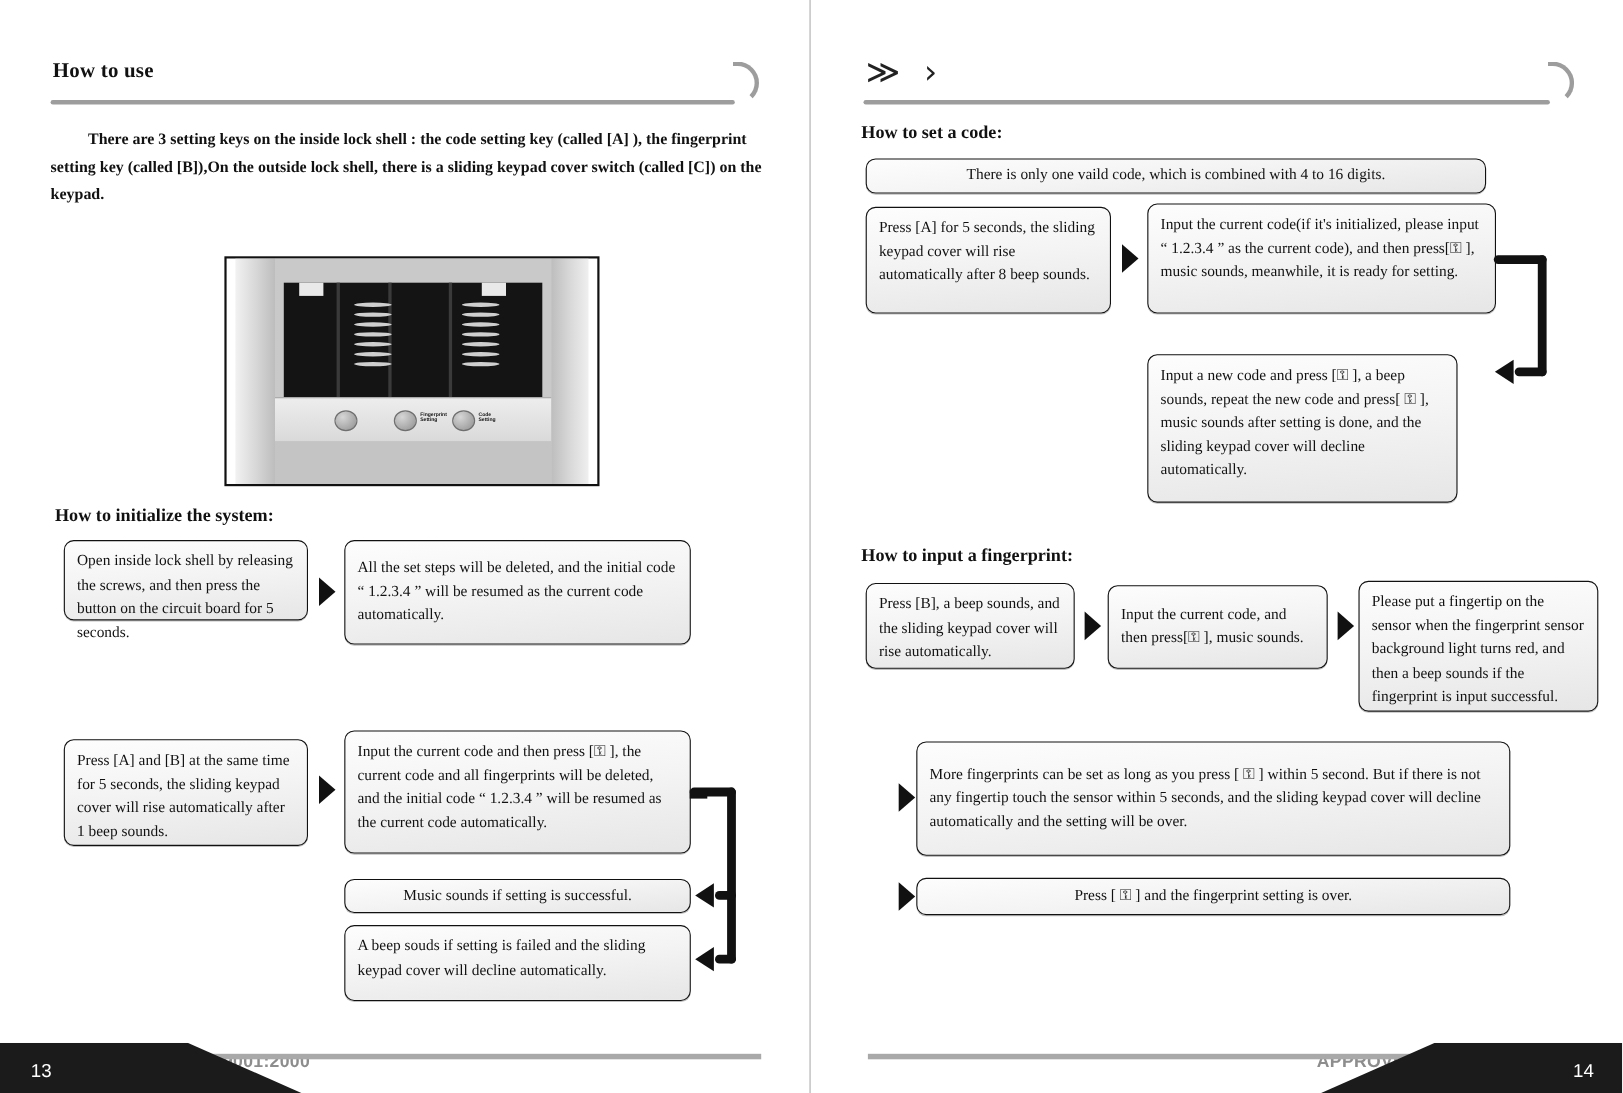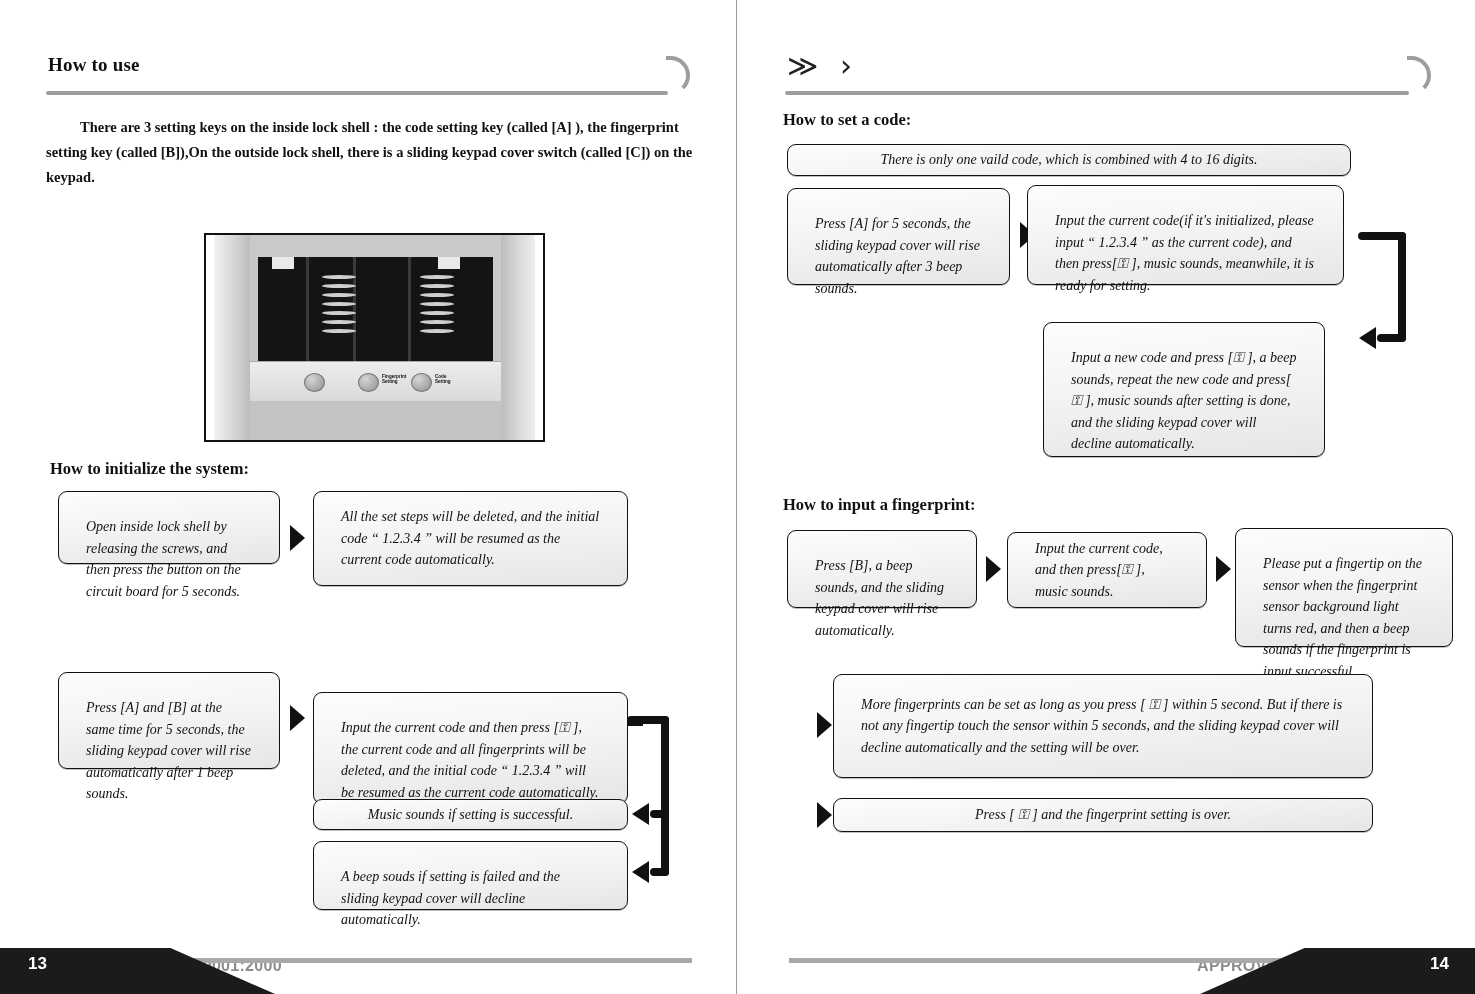--- a/index.html
+++ b/index.html
@@ -77,43 +77,43 @@
   .box{
     position:absolute;box-sizing:border-box;
     border:1.6px solid #111;border-radius:9px;
     background:linear-gradient(175deg,#fdfdfd 0%,#f4f4f4 45%,#e6e6e6 100%);
     box-shadow:0 1px 0 rgba(0,0,0,.25);
     font-size:14px;line-height:21.5px;
     padding:8px 11px;
   }
   .box.center{display:flex;align-items:center;justify-content:center;text-align:center;padding:6px 10px;}
   .box.vc{display:flex;align-items:center;}
-  .box p{margin:16px;font-style:italic;}
+  .box p{margin:0;}
 
   
   .tri{position:absolute;width:0;height:0;
     border-top:13px solid transparent;border-bottom:13px solid transparent;
     border-left:15px solid #111;}
 
   
   .elbow{position:absolute;}
   .elbow .seg{position:absolute;background:#111;}
   .arrowL{position:absolute;width:0;height:0;
     border-top:11px solid transparent;border-bottom:11px solid transparent;
     border-right:17px solid #111;}
 
   
   .foot-txt{position:absolute;font-family:"Liberation Sans",sans-serif;
     font-size:16px;font-weight:bold;color:#8d8d8d;letter-spacing:.3px;margin-top:20px;}
   .foot-bar{position:absolute;height:5px;background:#a9a9a9;}
   .pagetab{position:absolute;bottom:0;height:46px;background:#1b1b1b;}
   .pagetab.l{left:0;width:275px;clip-path:polygon(0 0,62% 0,100% 100%,0 100%);}
   .pagetab.r{right:0;width:275px;clip-path:polygon(38% 0,100% 0,100% 100%,0 100%);}
-  .pagenum{position:absolute;bottom:20px;color:#fff;font-family:"Liberation Sans",sans-serif;
-    font-size:17px;font-weight:bold;}
+  .pagenum{position:absolute;bottom:10px;color:#fff;font-family:"Liberation Sans",sans-serif;
+    font-size:17px;font-weight:normal;}
 </style>
 </head>
 <body>
 
 <div class="spread">
 
   <div class="page left">
 
     <div class="hdr">
       <div class="title">How to use</div>
@@ -171,21 +171,21 @@
     <div class="tri" style="left:290px;top:525px"></div>
     <div class="box vc" style="left:313px;top:491px;width:315px;height:95px">
       <p>All the set steps will be deleted, and the initial code “ 1.2.3.4 ” will be resumed as the current code automatically.</p>
     </div>
 
 
     <div class="box" style="left:58px;top:672px;width:222px;height:97px">
       <p>Press [A] and [B] at the same time for 5 seconds, the sliding keypad cover will rise automatically after 1 beep sounds.</p>
     </div>
     <div class="tri" style="left:290px;top:705px"></div>
-    <div class="box" style="left:313px;top:692px;width:315px;height:112px">
+    <div class="box" style="left:313px;top:664px;width:315px;height:112px">
       <p>Input the current code and then press [⚿ ], the current code and all fingerprints will be deleted, and the initial code “ 1.2.3.4 ” will be resumed as the current code automatically.</p>
     </div>
 
     <div class="box center" style="left:313px;top:799px;width:315px;height:31px">
       <p>Music sounds if setting is successful.</p>
     </div>
     <div class="box" style="left:313px;top:841px;width:315px;height:69px">
       <p>A beep souds if setting is failed and the sliding keypad cover will decline automatically.</p>
     </div>
 
@@ -213,24 +213,24 @@
       <div class="hook"></div>
     </div>
 
     <div class="sec-h" style="left:46px;top:110px">How to set a code:</div>
 
     <div class="box center" style="left:50px;top:144px;width:564px;height:32px">
       <p>There is only one vaild code, which is combined with 4 to 16 digits.</p>
     </div>
 
     <div class="box" style="left:50px;top:188px;width:223px;height:97px">
-      <p>Press [A] for 5 seconds, the sliding keypad cover will rise automatically after 3 beep sounds.</p>
+      <p>Press [A] for 5 seconds, the sliding keypad cover will rise automatically after 8 beep sounds.</p>
     </div>
     <div class="tri" style="left:283px;top:222px"></div>
-    <div class="box" style="left:290px;top:185px;width:317px;height:100px">
+    <div class="box" style="left:306px;top:185px;width:317px;height:100px">
       <p>Input the current code(if it's initialized, please input “ 1.2.3.4 ” as the current code), and then press[⚿ ], music sounds, meanwhile, it is ready for setting.</p>
     </div>
 
     <div class="box" style="left:306px;top:322px;width:282px;height:135px">
       <p>Input a new code and press [⚿ ], a beep sounds, repeat the new code and press[ ⚿ ], music sounds after setting is done, and the sliding keypad cover will decline automatically.</p>
     </div>
 
     <div class="elbow">
       <div class="seg" style="left:621px;top:232px;width:48px;height:8px;border-radius:4px"></div>
       <div class="seg" style="left:661px;top:232px;width:8px;height:110px;border-radius:4px"></div>

